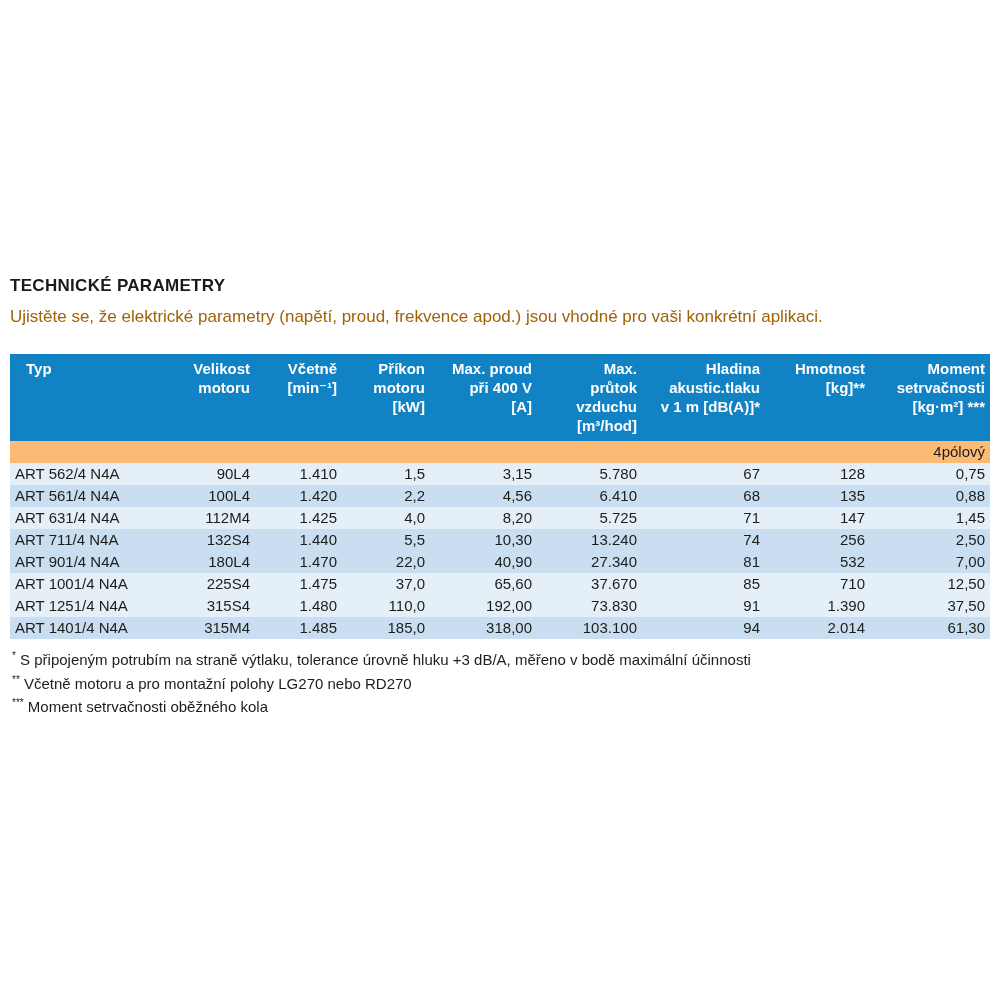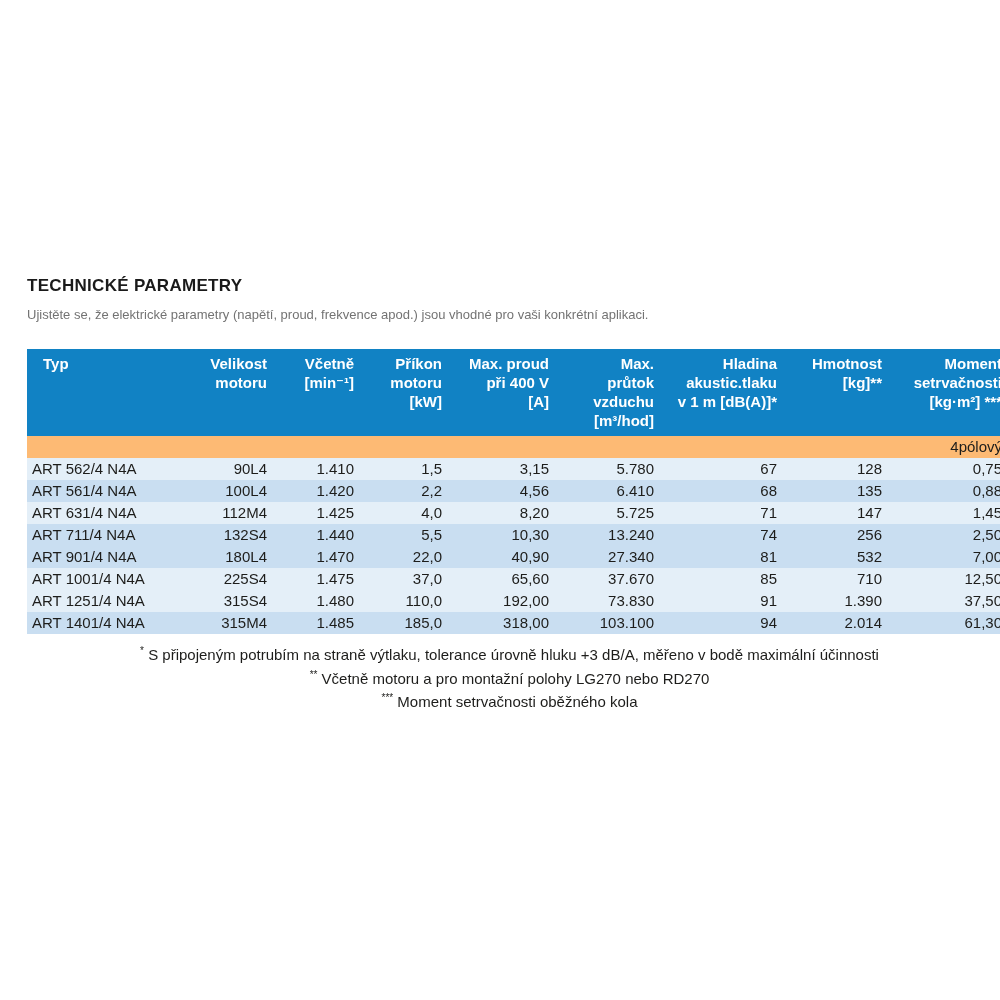--- a/index.html
+++ b/index.html
@@ -9,27 +9,27 @@
     --text:#1d1d1b;
     --header-text:#ffffff;
   }
   *{box-sizing:border-box;}
   html,body{margin:0;padding:0;}
   body{
     width:1000px;height:1000px;background:#ffffff;
     font-family:"Liberation Sans","DejaVu Sans",sans-serif;
     color:var(--text);
   }
-  .content{padding:276px 10px 0 10px;margin-left:17px;}
+  .content{padding:276px 10px 0 10px;}
   .page-title{
     font-size:17px;font-weight:bold;letter-spacing:.3px;
     margin:0 0 11px 0;color:#1a1a1a;
   }
   .page-subtitle{
-    font-size:13px;margin:0 0 27px 0;color:#737373;
+    font-size:17px;margin:0 0 27px 0;color:#a16207;
   }
   table.params{
     width:980px;border-collapse:collapse;table-layout:fixed;
     font-size:15px;
   }
   table.params thead th{
     background:var(--header-bg);
     color:var(--header-text);
     font-weight:bold;font-size:15px;
     text-align:right;vertical-align:top;
@@ -42,21 +42,21 @@
     padding:0 5px;height:22px;line-height:22px;
     text-align:right;white-space:nowrap;
     color:#1d1d1b;
   }
   table.params td.left{text-align:left;}
   tr.section-row td{
     background:#fdba74;font-weight:normal;text-align:right;
   }
   tbody tr.light{background:var(--row-light);}
   tbody tr.dark{background:var(--row-dark);}
-  .footnotes{margin-top:9px;font-size:15px;padding-left:2px;text-align:center;}
+  .footnotes{margin-top:9px;font-size:15px;padding-left:2px;}
   .footnote{line-height:23.5px;}
   .footnote sup{font-size:10px;line-height:0;}
 </style>
 </head>
 <body>
 
 <div class="content">
 
   <h1 class="page-title">TECHNICKÉ PARAMETRY</h1>
   <p class="page-subtitle">Ujistěte se, že elektrické parametry (napětí, proud, frekvence apod.) jsou vhodné pro vaši konkrétní aplikaci.</p>

